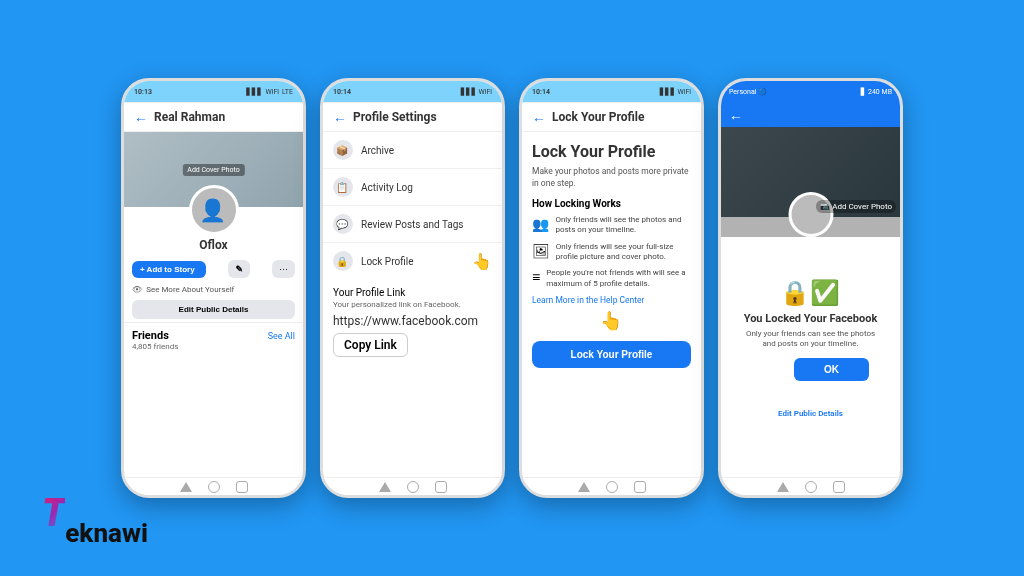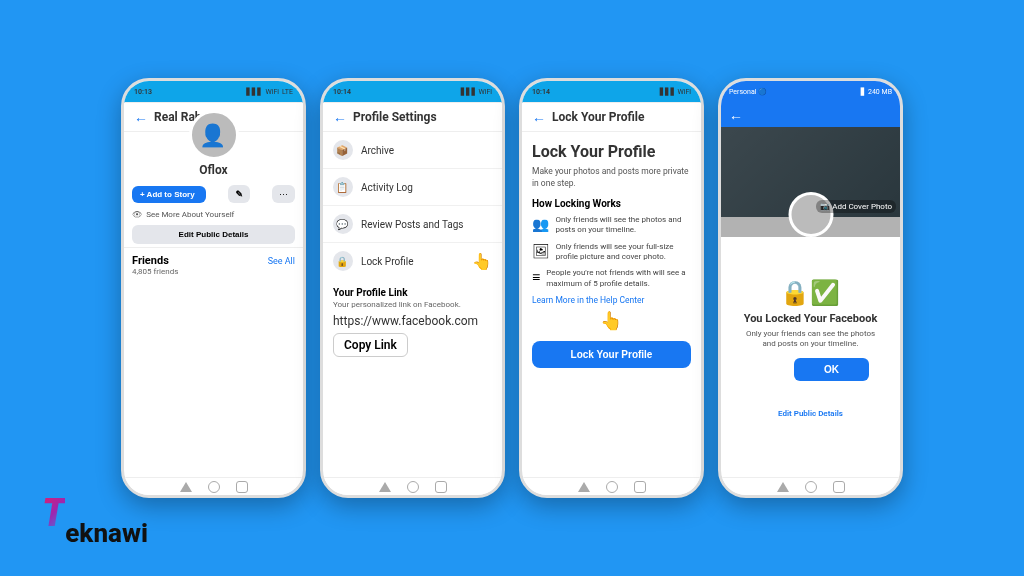--- a/index.html
+++ b/index.html
@@ -25,21 +25,21 @@
       background: white;
       border-radius: 28px;
       border: 3px solid #ddd;
       overflow: hidden;
       position: relative;
       box-shadow: 0 8px 24px rgba(0,0,0,0.3);
       display: flex;
       flex-direction: column;
     }
     .phone-notch {
-      background: #0ea5e9;
+      background: #7dd3fc;
       height: 22px;
       display: flex;
       align-items: center;
       justify-content: space-between;
       padding: 0 10px;
       font-size: 8px;
       color: #333;
       border-bottom: 1px solid #eee;
     }
     .phone-notch .status-left { font-weight: 600; font-size: 7px; }
@@ -216,21 +216,21 @@
       border-radius: 50%;
       display: flex;
       align-items: center;
       justify-content: center;
       font-size: 10px;
       flex-shrink: 0;
     }
     .profile-link-section {
       padding: 8px 10px;
     }
-    .profile-link-title { font-size: 10px; font-weight: 700; }
+    .profile-link-title { font-size: 10px; font-weight: 400; }
     .profile-link-sub { font-size: 8px; color: #666; margin-top: 2px; }
     .profile-link-url { font-size: 12px; color: #333; margin-top: 5px; }
     .copy-link-btn {
       border: 1.5px solid #ccc;
       border-radius: 6px;
       padding: 4px 10px;
       font-size: 12px;
       font-weight: 600;
       background: white;
       margin-top: 5px;
@@ -399,20 +399,23 @@
       <span class="status-right">
         <span>▋▋▋</span>
         <span>WiFi</span>
         <span>LTE</span>
       </span>
     </div>
     <div class="phone-content">
       <div class="phone1-header">
         <span class="back-arrow">←</span>
         <span class="header-title">Real Rahman</span>
+      </div>
+      <div class="cover-photo">
+        <span class="add-cover-text">Add Cover Photo</span>
       </div>
       <div class="avatar-area">
         <div class="avatar-circle">👤</div>
         <div class="profile-name">Oflox</div>
       </div>
       <div class="profile-actions">
         <button class="btn-add-story">
           <span>+ Add to Story</span>
         </button>
         <button class="btn-edit">✎</button>

